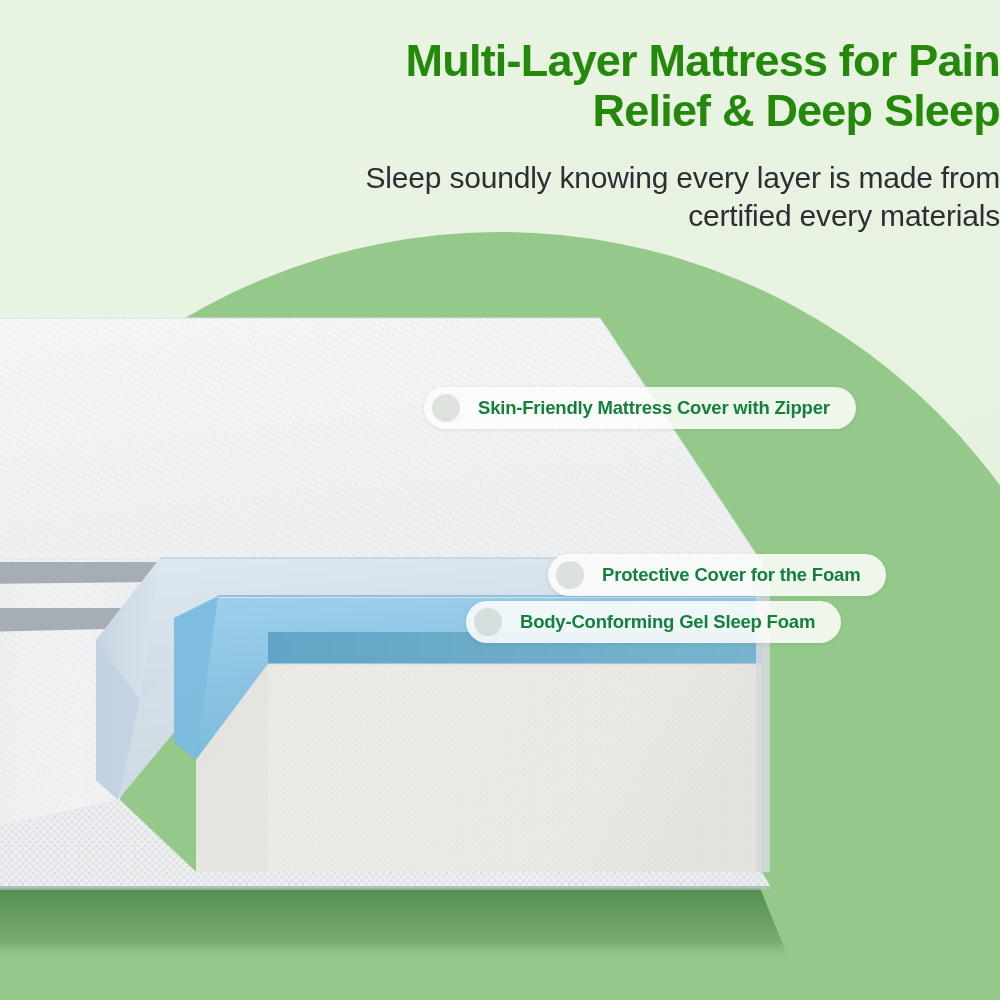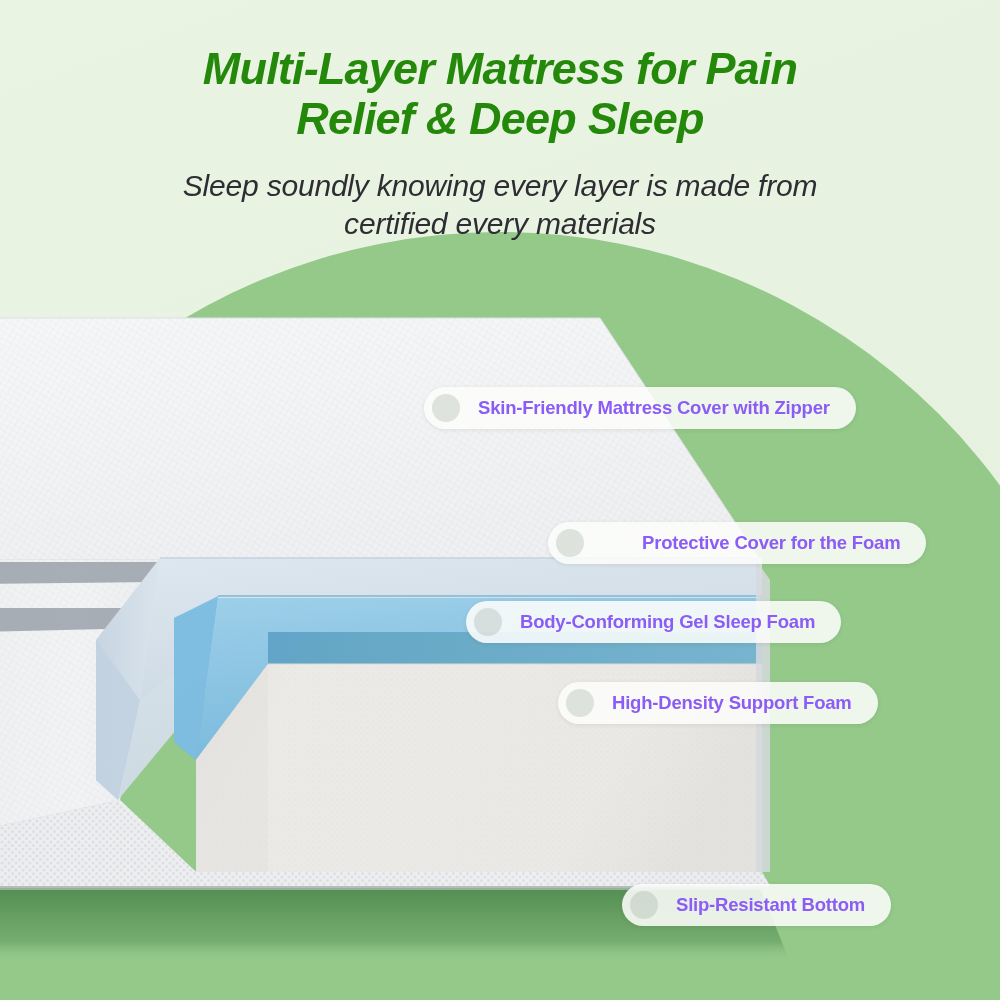--- a/index.html
+++ b/index.html
@@ -58,30 +58,29 @@
   .pill .dot {
     width:28px; height:28px;
     border-radius:50%;
     background:rgba(150,160,150,0.28);
     flex:0 0 auto;
     margin-right:18px;
   }
   .pill .ptext {
     font-size:18.5px;
     font-weight:bold;
-    color:#8b5cf6;
+    color:#15803d;
     letter-spacing:-0.2px;
   }
 
   
   .head-wrap {
     position:absolute;
-    left:0; right:0; top:44px;
-    text-align:center;
-    font-style:italic;
+    left:0; right:0; top:36px;
+    text-align:right;
   }
   .title {
     font-size:45px;
     line-height:1.12;
     font-weight:bold;
     color:#24880a;
     letter-spacing:-0.8px;
   }
   .subtitle {
     margin-top:22px;
@@ -239,33 +238,25 @@
       <div>Sleep soundly knowing every layer is made from</div>
       <div>certified every materials</div>
     </div>
   </div>
 
   <div class="pill" style="left:424px; top:387px;">
     <span class="dot"></span>
     <span class="ptext">Skin-Friendly Mattress Cover with Zipper</span>
   </div>
 
-  <div class="pill" style="left:548px; top:522px;gap:40px;">
+  <div class="pill" style="left:548px; top:554px;">
     <span class="dot"></span>
     <span class="ptext">Protective Cover for the Foam</span>
   </div>
 
   <div class="pill" style="left:466px; top:601px;">
     <span class="dot"></span>
     <span class="ptext">Body-Conforming Gel Sleep Foam</span>
   </div>
 
-  <div class="pill" style="left:558px; top:682px;">
-    <span class="dot"></span>
-    <span class="ptext">High-Density Support Foam</span>
-  </div>
-
-  <div class="pill" style="left:622px; top:884px;">
-    <span class="dot"></span>
-    <span class="ptext">Slip-Resistant Bottom</span>
-  </div>
+
 
 </div>
 
 </body></html>

